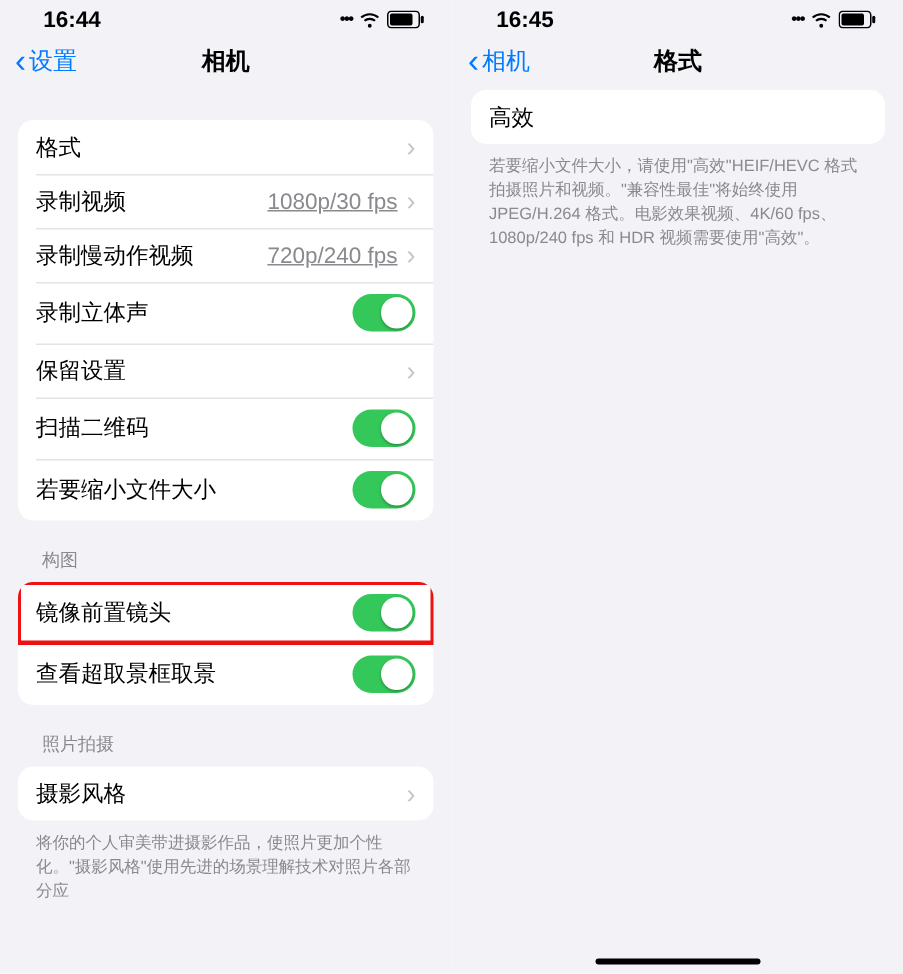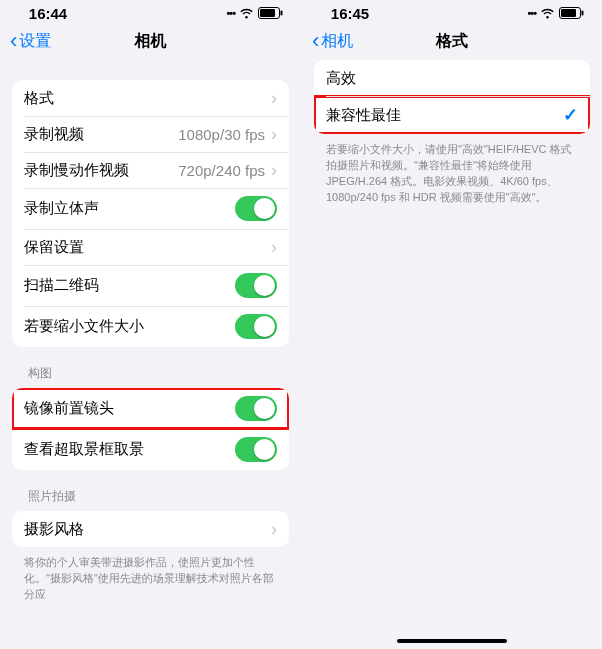--- a/index.html
+++ b/index.html
@@ -17,21 +17,21 @@
   .back { color:#007aff; font-size:16px; display:flex; align-items:center; gap:2px; }
   .back .chev { font-size:22px; line-height:1; font-weight:300; }
   .title { position:absolute; left:0; right:0; text-align:center; font-size:16px; font-weight:600; color:#000; pointer-events:none;}
   
   .section-h { font-size:12px; color:#8a8a8e; padding:18px 28px 6px; }
   .group { margin:0 12px; background:#fff; border-radius:10px; overflow:hidden; }
   .group.top { margin-top:20px; }
   .row { min-height:36px; padding:8px 12px; display:flex; align-items:center; justify-content:space-between; position:relative; }
   .row + .row::before { content:""; position:absolute; top:0; left:12px; right:0; height:1px; background:#e4e4e7; }
   .row .label { font-size:15px; color:#000; }
-  .row .detail { font-size:15px; color:#8a8a8e; margin-left:auto; margin-right:6px;}
+  .row .detail { font-size:15px; color:#8a8a8e; margin-left:auto; margin-right:6px;text-decoration:underline;}
   .row .disclose { color:#c6c6c8; font-size:18px; font-weight:400; line-height:1;}
   .row .toggle { width:42px; height:25px; border-radius:13px; position:relative; }
   .row .toggle .knob { position:absolute; top:2px; width:21px; height:21px; border-radius:50%; background:#fff; box-shadow:0 1px 2px rgba(0,0,0,0.3); }
   .toggle.on  { background:#34c759; }  .toggle.on  .knob { right:2px; }
   .toggle.off { background:#e9e9ea; }  .toggle.off .knob { left:2px; }
   .row.highlight { outline:3px solid #e11; outline-offset:-2px; z-index:2; }
   .row .check { color:#007aff; font-size:18px; font-weight:600; }
   .footer { font-size:11px; line-height:1.45; color:#8a8a8e; padding:8px 24px 0; }
   .link { color:#007aff; }
   .pill { position:absolute; bottom:6px; left:50%; width:110px; height:4px; background:#000; border-radius:3px; transform:translateX(-50%); }
@@ -155,21 +155,17 @@
       <span class="chev">‹</span>
       <span>相机</span>
     </div>
     <div class="title">格式</div>
   </div>
 
   <div class="group" id="rg">
       <div class="row">
         <span class="label">高效</span>
       </div>
-      <div class="row highlight">
-        <span class="label">兼容性最佳</span>
-        <span class="check">✓</span>
-      </div>
     </div>
   <div class="footer">若要缩小文件大小，请使用"高效"HEIF/HEVC 格式拍摄照片和视频。"兼容性最佳"将始终使用 JPEG/H.264 格式。电影效果视频、4K/60 fps、1080p/240 fps 和 HDR 视频需要使用"高效"。</div>
 
   <div class="pill"></div>
 </div>
 
 </body></html>

